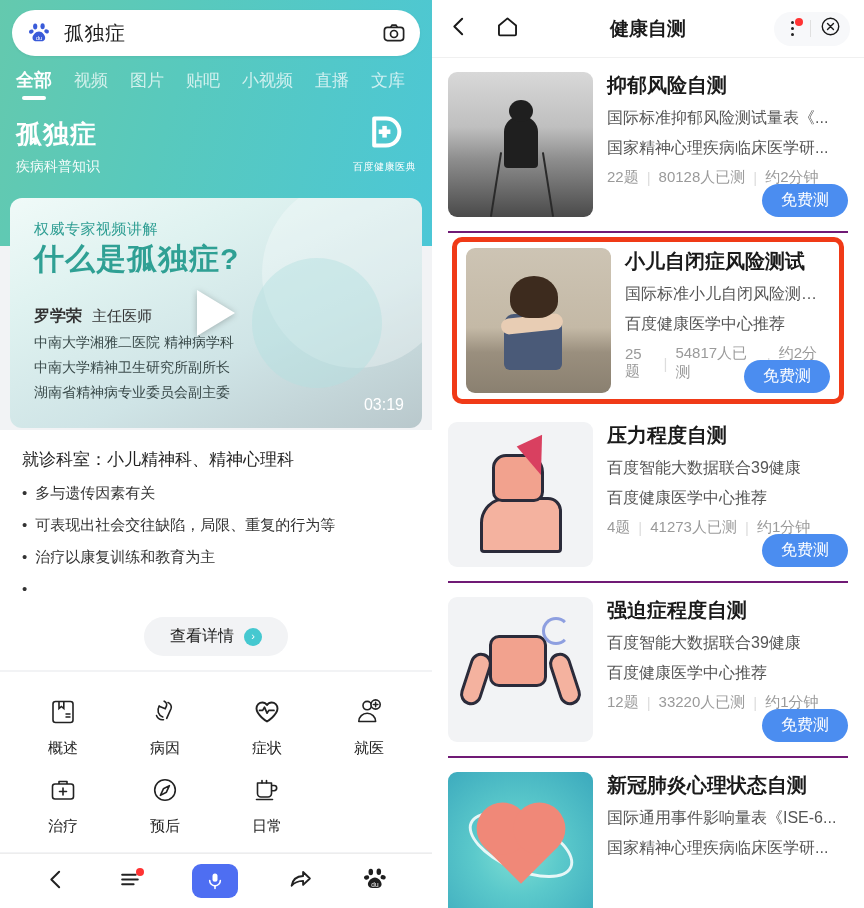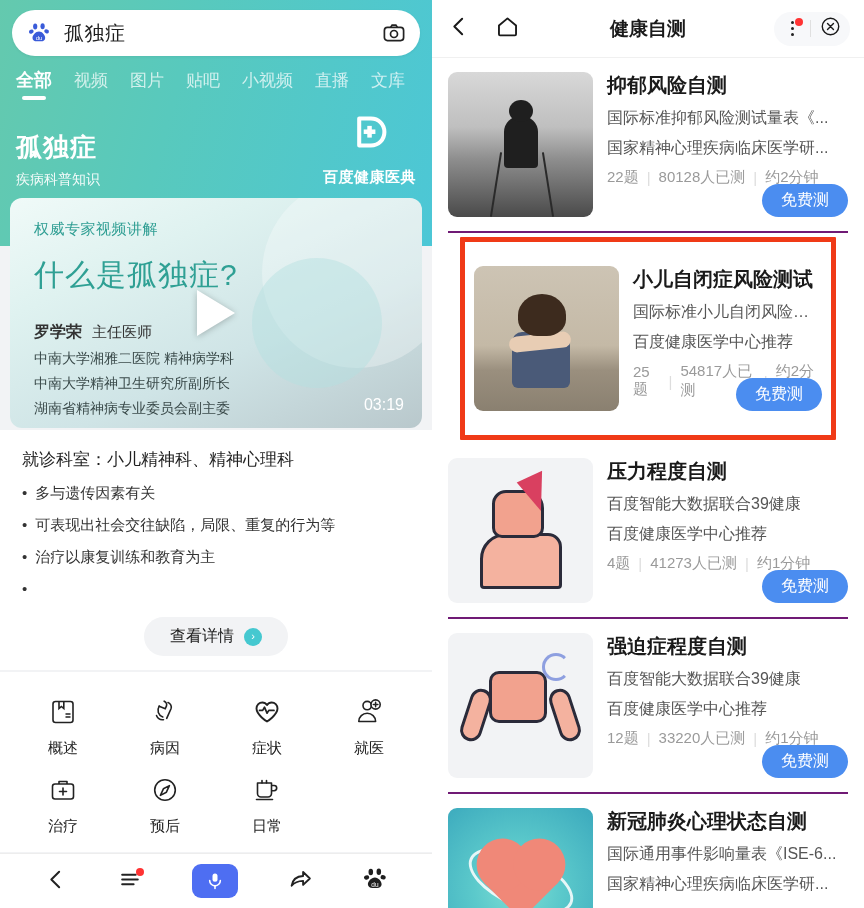--- a/index.html
+++ b/index.html
@@ -37,35 +37,35 @@
   .tab.active { color: #ffffff; font-weight: bold; font-size: 18px; }
   .tab.active::after {
     content: ""; position: absolute; left: 50%; transform: translateX(-50%);
     bottom: 0px; width: 24px; height: 4px; background: #fff; border-radius: 2px;
   }
 
   .kb-row { display: flex; align-items: flex-end; justify-content: space-between; margin-top: 14px; padding: 0 4px; }
   .kb-title { font-size: 26px; font-weight: bold; color: #fff; letter-spacing: 1px; }
   .kb-sub { font-size: 14px; color: rgba(255,255,255,0.92); margin-top: 6px; }
   .kb-brand { text-align: center; padding-bottom: 2px; }
-  .kb-brand-name { font-size: 15px; color: #fff; font-weight: bold; letter-spacing: 0.5px; margin-top: 14px; }
+  .kb-brand-name { font-size: 10px; color: #fff; font-weight: normal; letter-spacing: 0.5px; margin-top: 6px; }
 
   
   .video-card {
     position: absolute; left: 10px; right: 10px; top: 198px; height: 230px;
     border-radius: 12px; overflow: hidden;
     background: linear-gradient(155deg, #f0faf8 0%, #dff2f0 28%, #cfe4e6 62%, #b9c8cc 100%);
   }
   .vc-blob1 { position: absolute; right: -30px; top: -20px; width: 190px; height: 190px;
     border-radius: 50%; background: rgba(255,255,255,0.30); }
   .vc-blob2 { position: absolute; right: 40px; top: 60px; width: 130px; height: 130px;
     border-radius: 50%; background: rgba(180,225,225,0.45); }
   .vc-inner { position: relative; padding: 22px 24px; height: 100%; }
   .vc-eyebrow { font-size: 15px; color: #2f9e93; letter-spacing: 0.5px; }
-  .vc-head { font-size: 30px; font-weight: normal; color: #2fa094; margin-top: 16px; letter-spacing: 1px; }
+  .vc-head { font-size: 30px; font-weight: bold; color: #2fa094; letter-spacing: 1px; }
   .vc-doc { margin-top: 26px; }
   .vc-doc-line1 { font-size: 16px; color: #333; font-weight: bold; }
   .vc-doc-line1 span.role { font-weight: normal; margin-left: 10px; font-size: 15px; }
   .vc-doc-line { font-size: 14px; color: #3a4a4a; margin-top: 7px; }
   .vc-play {
     position: absolute; left: 50%; top: 50%; transform: translate(-50%,-50%);
     width: 0; height: 0; border-style: solid; border-width: 23px 0 23px 38px;
     border-color: transparent transparent transparent #ffffff;
     filter: drop-shadow(0 1px 3px rgba(0,0,0,0.25));
   }
@@ -114,21 +114,21 @@
   .rp-nav-left { display: flex; align-items: center; gap: 24px; z-index: 2; }
   .rp-nav-right { margin-left: auto; display: flex; align-items: center; z-index: 2;
     background: #f7f8fa; border-radius: 18px; height: 34px; padding: 0 9px; gap: 9px; }
   .rp-divider-v { width: 1px; height: 17px; background: #e0e0e0; }
   .kebab { position: relative; width: 18px; height: 20px; display: flex; flex-direction: column;
     justify-content: center; align-items: center; gap: 3px; }
   .kebab i { width: 3px; height: 3px; border-radius: 50%; background: #222; display: block; }
 
   .test-list { padding: 0 16px; }
   .test-item { display: flex; padding: 14px 0 14px 0; border-bottom: 2px solid #701a75; position: relative; }
-  .test-item.highlighted { border: 5px solid #f03a17; border-radius: 1px; padding: 24px 9px; margin: 4px 12px; }
+  .test-item.highlighted { border: 5px solid #f03a17; border-radius: 10px; padding: 6px 9px; margin: 4px 4px; }
   .ti-thumb { width: 145px; height: 145px; border-radius: 9px; flex: 0 0 145px; overflow: hidden; position: relative; }
   .ti-body { flex: 1; padding-left: 14px; min-width: 0; position: relative; }
   .ti-title { font-size: 20px; font-weight: bold; color: #1a1a1a; }
   .ti-desc { font-size: 16px; color: #555; margin-top: 9px; white-space: nowrap; overflow: hidden; text-overflow: ellipsis; }
   .ti-meta { font-size: 15px; color: #9a9a9a; margin-top: 9px; display: flex; align-items: center; gap: 8px; }
   .ti-meta .sep { color: #ddd; }
   .free-btn { position: absolute; right: 0; bottom: 0; background: #4b8df0; color: #fff;
     font-size: 16px; border-radius: 17px; padding: 6px 19px; }
 
   

